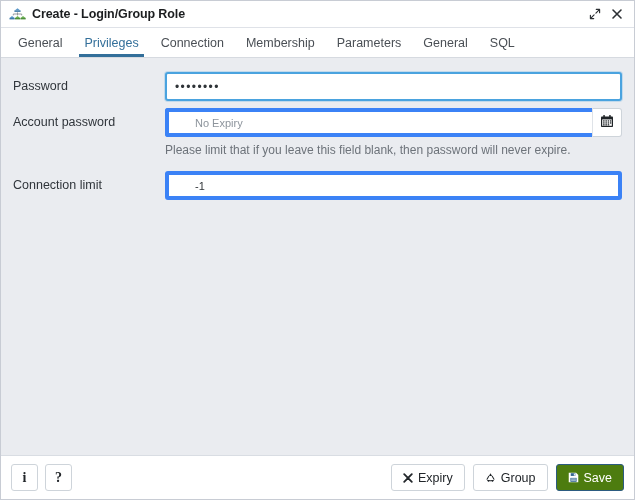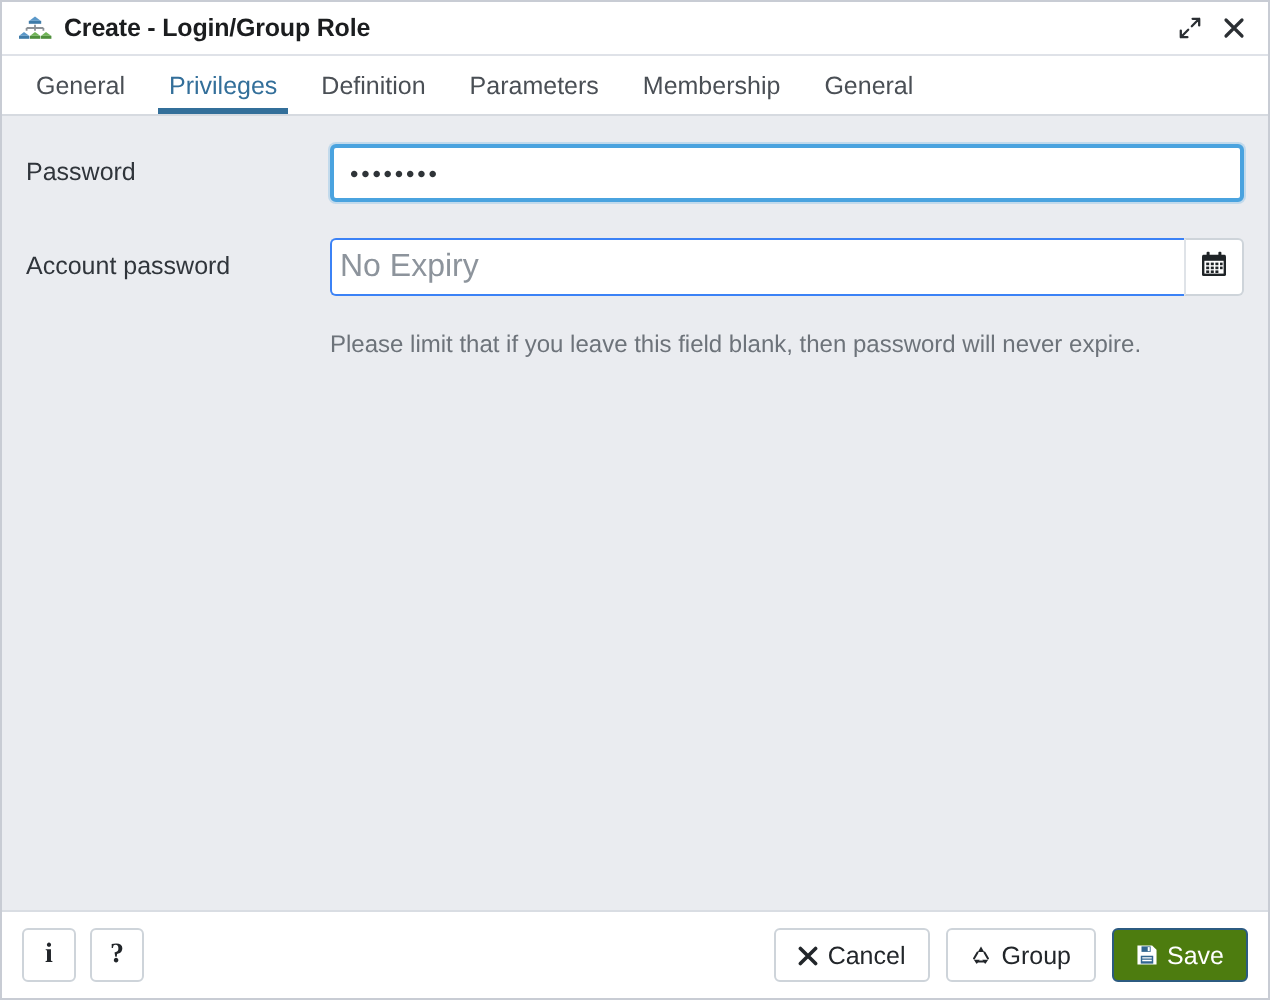--- a/index.html
+++ b/index.html
@@ -100,46 +100,46 @@
   .body {
     flex: 1 1 auto;
     background: #eaecf0;
     padding: 14px 12px 0 12px;
     box-sizing: border-box;
     overflow: hidden;
   }
   .row {
     display: flex;
     align-items: flex-start;
-    margin-bottom: 18px;
+    margin-bottom: 7px;
   }
   .label {
     width: 152px;
     flex: 0 0 152px;
     font-size: 12.5px;
     color: #30353b;
     padding-top: 7px;
     box-sizing: border-box;
   }
   .field {
     flex: 1 1 auto;
     min-width: 0;
   }
 
   .input {
     width: 100%;
     height: 29px;
     box-sizing: border-box;
-    border: 1px solid #3b82f6;
+    border: 4px solid #3b82f6;
     border-radius: 3px;
     background: #ffffff;
     font-family: "Liberation Sans", sans-serif;
-    font-size: 16px;
+    font-size: 11px;
     color: #2f3438;
-    padding: 0 4px;
+    padding: 0 26px;
     outline: none;
   }
   .input::placeholder { color: #8d949c; }
   .input.focused {
     border: 2px solid #4aa3df;
     box-shadow: 0 0 0 1px rgba(74,163,223,0.25);
     padding: 0 8px;
   }
   .input.pwd {
     letter-spacing: 1.4px;
@@ -265,30 +265,33 @@
   </div>
 
   <div class="tabbar">
     <div class="tab">
         <span>General</span>
       </div>
     <div class="tab active">
         <span>Privileges</span>
       </div>
     <div class="tab">
-        <span>Definition</span>
+        <span>Connection</span>
+      </div>
+    <div class="tab">
+        <span>Membership</span>
       </div>
     <div class="tab">
         <span>Parameters</span>
       </div>
     <div class="tab">
-        <span>Membership</span>
-      </div>
-    <div class="tab">
         <span>General</span>
+      </div>
+    <div class="tab">
+        <span>SQL</span>
       </div>
   </div>
 
   <div class="body">
 
     <div class="row">
       <div class="label">Password</div>
       <div class="field">
         <input class="input pwd focused" type="text" readonly="" value="••••••••" style="">
       </div>
@@ -321,36 +324,42 @@
                 </g>
               </svg>
             </span>
           </button>
         </div>
       </div>
     </div>
 
     <div class="note">Please limit that if you leave this field blank, then password will never expire.</div>
 
+    <div class="row">
+      <div class="label">Connection limit</div>
+      <div class="field">
+        <input class="input" type="text" value="-1" style="">
+      </div>
+    </div>
 
   </div>
 
   <div class="footer">
     <div class="footer-left">
       <button class="sq-btn">i</button>
       <button class="sq-btn">?</button>
     </div>
     <div class="footer-right">
       <button class="btn">
         <span class="btn-ico">
           <svg width="10" height="10" viewBox="0 0 10 10">
             <path d="M1.2 1.2 L8.8 8.8 M8.8 1.2 L1.2 8.8" stroke="#22262a" stroke-width="1.8" stroke-linecap="round"></path>
           </svg>
         </span>
-        <span>Cancel</span>
+        <span>Expiry</span>
       </button>
       <button class="btn">
         <span class="btn-ico">
           <svg width="11" height="11" viewBox="0 0 12 12">
             <path d="M6 1.4 L7.7 4.3 L4.3 4.3 Z" fill="#22262a"></path>
             <path d="M2.1 8.6 L5.3 8.6 L3.7 10.9 Z" fill="#22262a"></path>
             <path d="M9.9 8.6 L6.7 8.6 L8.3 10.9 Z" fill="#22262a"></path>
             <path d="M4.1 4.6 L2.2 7.9 M7.9 4.6 L9.8 7.9 M3.5 9.6 h5" stroke="#22262a" stroke-width="1.1" fill="none" stroke-linecap="round"></path>
           </svg>
         </span>

